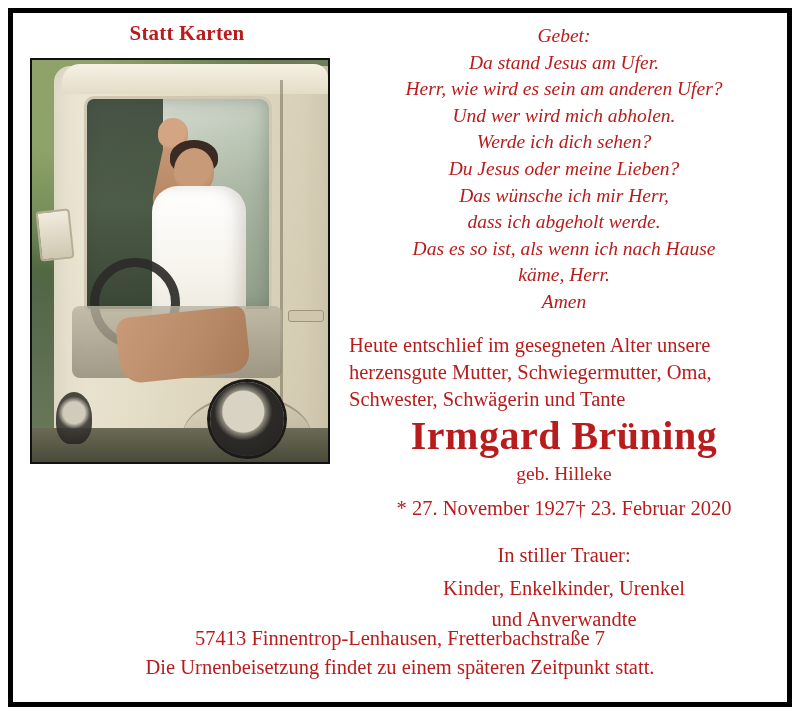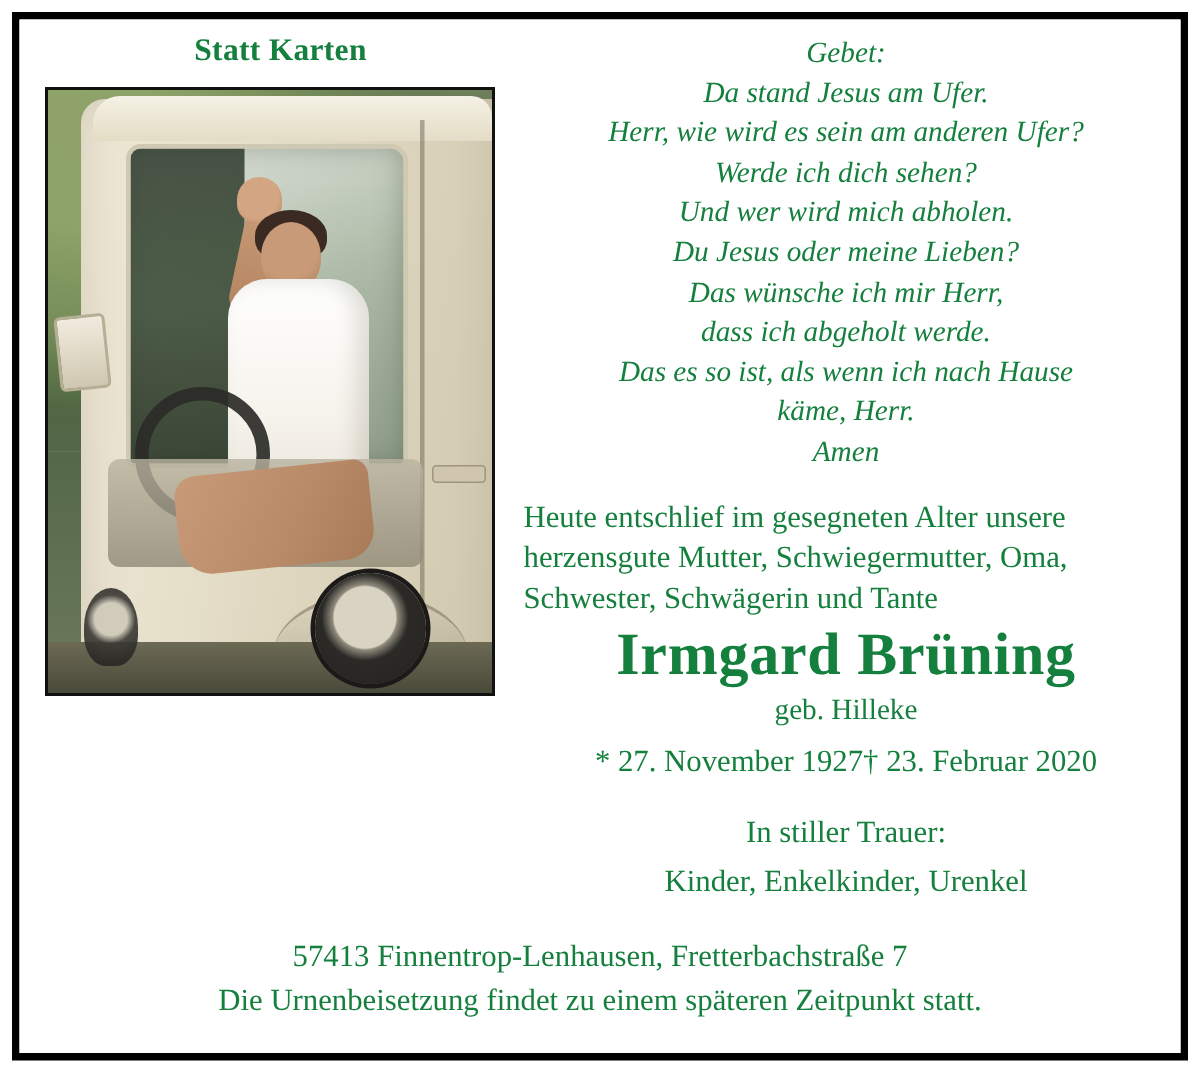--- a/index.html
+++ b/index.html
@@ -7,21 +7,21 @@
     padding: 0;
     background: #ffffff;
   }
   .page {
     width: 800px;
     height: 715px;
     box-sizing: border-box;
     background: #ffffff;
     position: relative;
     font-family: "Liberation Serif", serif;
-    color: #15803d;
+    color: #b91c1c;
     overflow: hidden;
   }
   .border-frame {
     position: absolute;
     left: 8px;
     top: 8px;
     right: 8px;
     bottom: 8px;
     border: 5px solid #000000;
     box-sizing: border-box;
@@ -314,22 +314,22 @@
           <div class="ph-wheel2"></div>
         </div>
       </div>
     </div>
 
     <div class="right-col">
       <div class="prayer">
         <span class="lead">Gebet:</span>
         <span class="lead">Da stand Jesus am Ufer.</span>
         <span class="lead">Herr, wie wird es sein am anderen Ufer?</span>
+        <span class="lead">Und wer wird mich abholen.</span>
         <span class="lead">Werde ich dich sehen?</span>
-        <span class="lead">Und wer wird mich abholen.</span>
         <span class="lead">Du Jesus oder meine Lieben?</span>
         <span class="lead">Das wünsche ich mir Herr,</span>
         <span class="lead">dass ich abgeholt werde.</span>
         <span class="lead">Das es so ist, als wenn ich nach Hause</span>
         <span class="lead">käme, Herr.</span>
         <span class="lead">Amen</span>
       </div>
 
       <div class="intro">
         <div>Heute entschlief im gesegneten Alter unsere</div>
@@ -341,20 +341,21 @@
       <div class="maiden">geb. Hilleke</div>
 
       <div class="dates">
         <span>* 27. November 1927</span>
         <span>† 23. Februar 2020</span>
       </div>
 
       <div class="mourners-label">In stiller Trauer:</div>
       <div class="mourners">
         <div>Kinder, Enkelkinder, Urenkel</div>
+        <div>und Anverwandte</div>
       </div>
     </div>
 
     <div class="footer">
       <div>
         <span class="addr-bold">57413 Finnentrop-Lenhausen,</span>
         <span>Fretterbachstraße 7</span>
       </div>
       <div>Die Urnenbeisetzung findet zu einem späteren Zeitpunkt statt.</div>
     </div>

